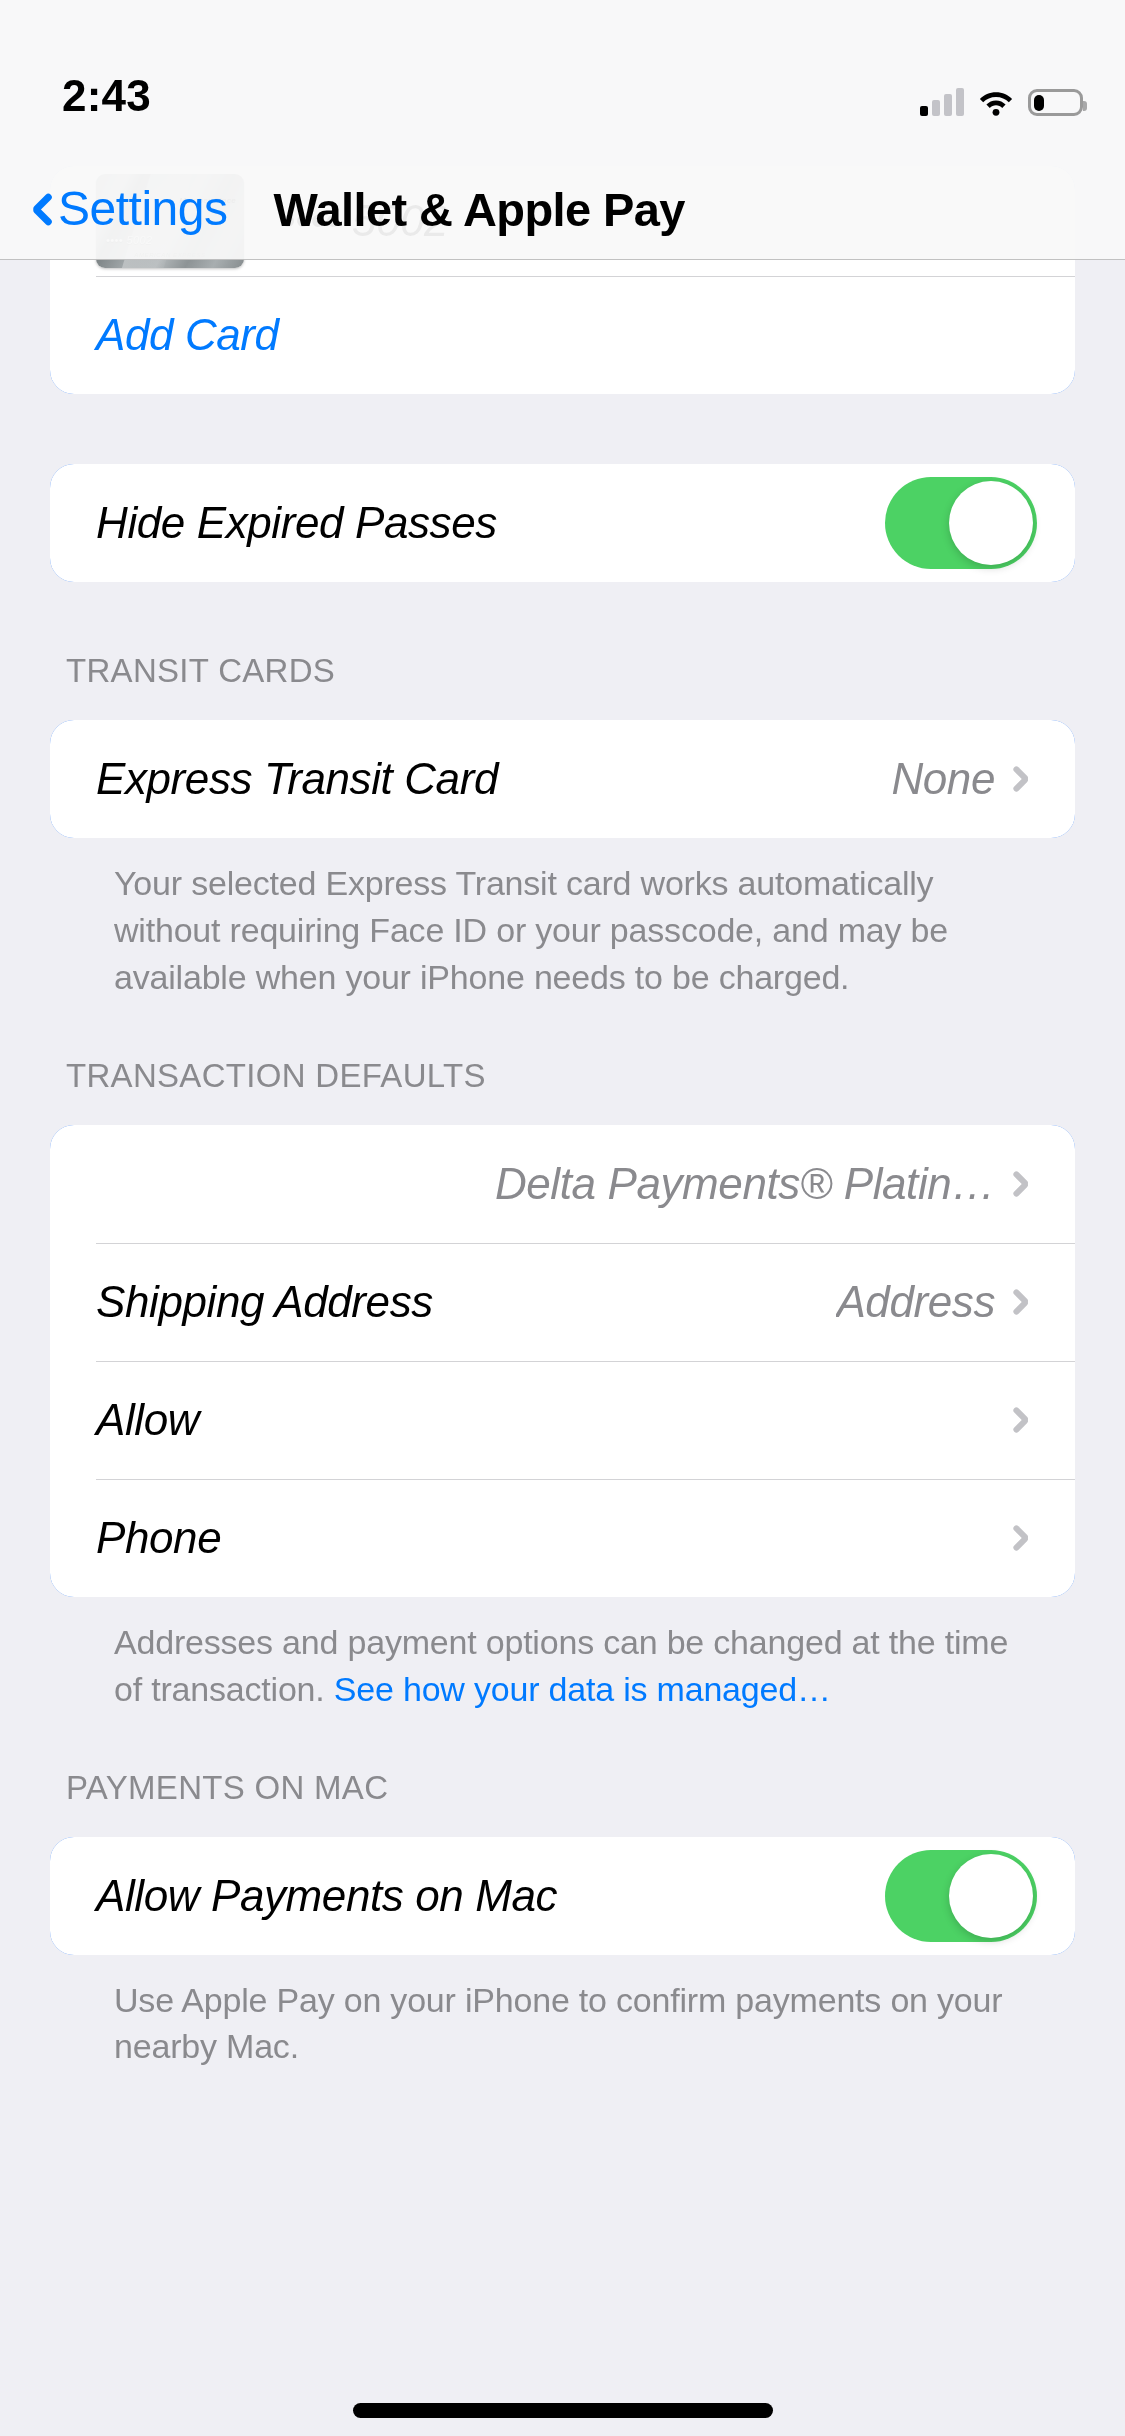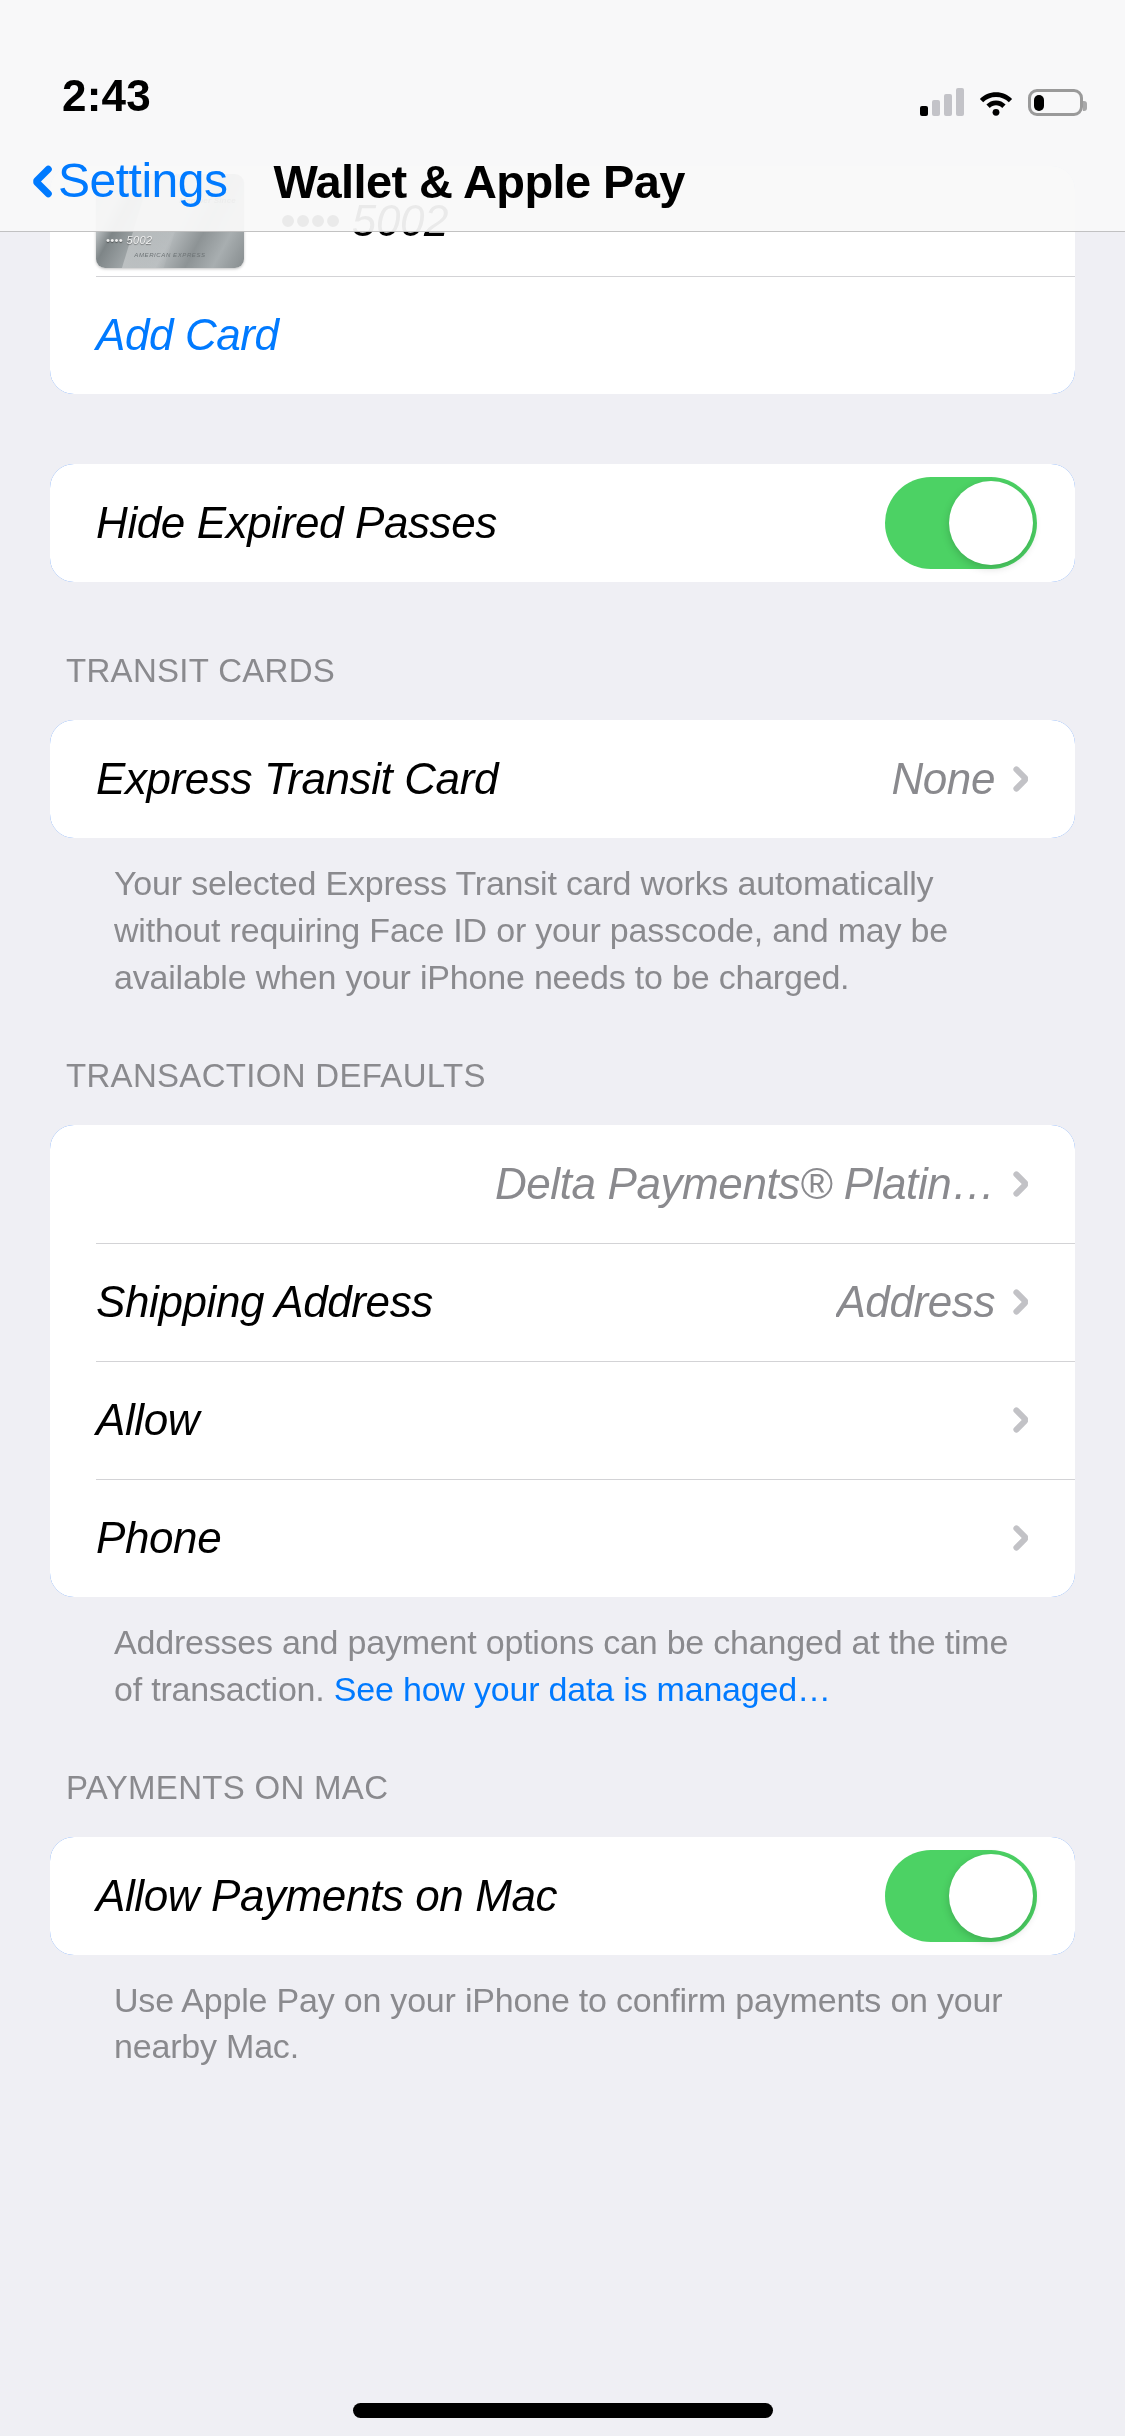--- a/index.html
+++ b/index.html
@@ -51,21 +51,21 @@
   }
   .batt:after{
     content:""; position:absolute; right:-7px; top:9px;
     width:4px;height:10px;background:rgba(0,0,0,.32);
     border-radius:0 3px 3px 0;
   }
   .batt-fill{ height:100%; background:#000; border-radius:5px; }
 
   
   .nav-bar{
-    position:absolute; top:0; left:0; right:0; height:232px;
+    position:absolute; top:0; left:0; right:0; height:260px;
     background:rgba(249,249,249,0.94);
     border-bottom:1px solid rgba(0,0,0,0.22);
     z-index:30;
     text-align:center;
   }
   .nav-row{
     position:absolute; left:0; right:0; bottom:0; height:100px;
     display:flex; align-items:center;
   }
   .back-btn{

